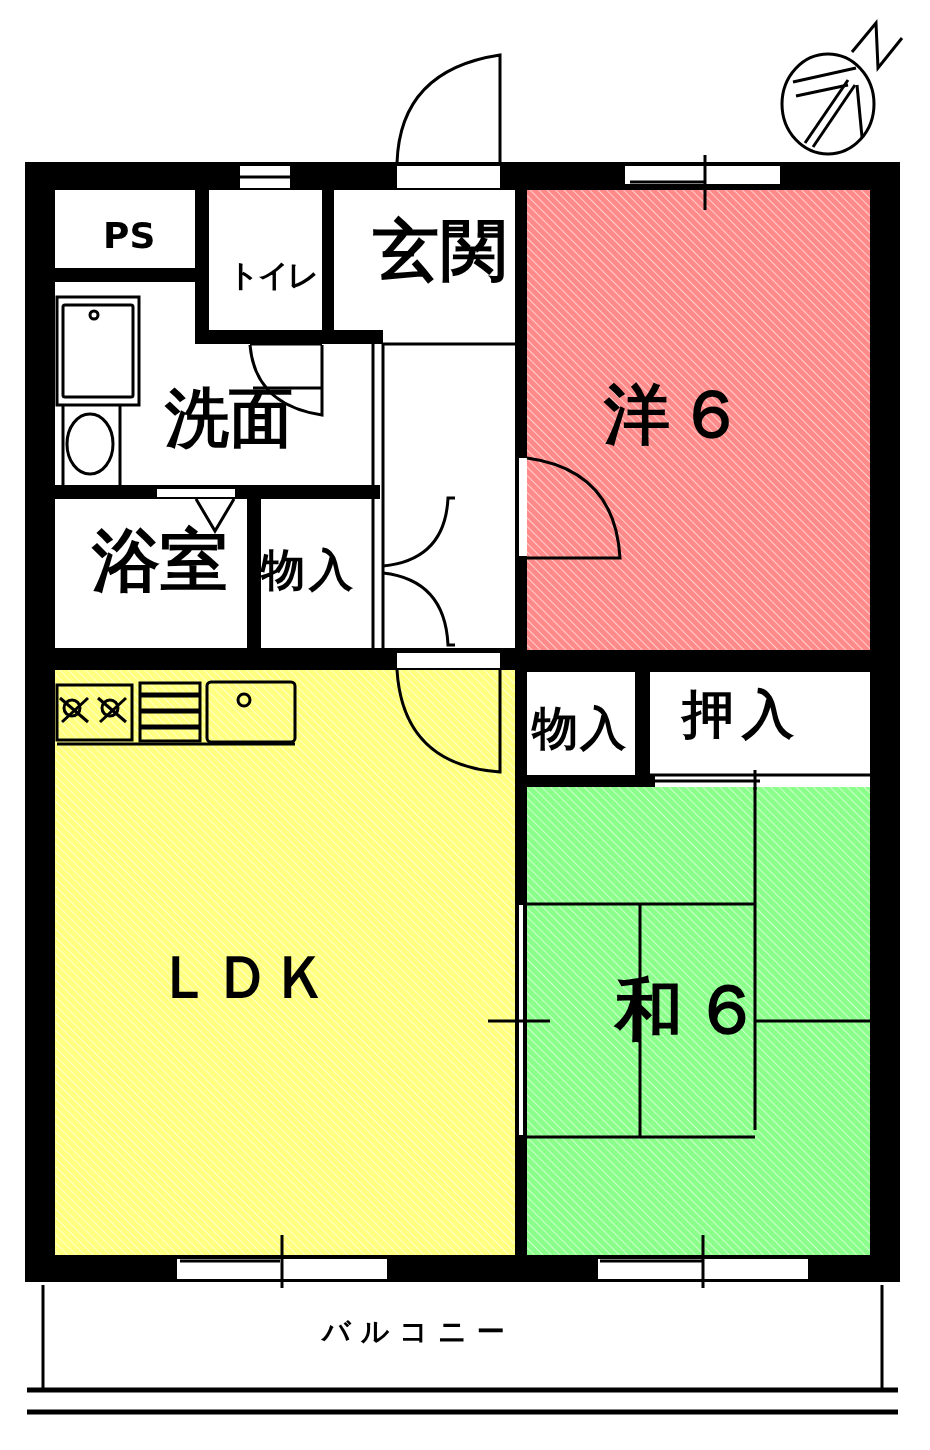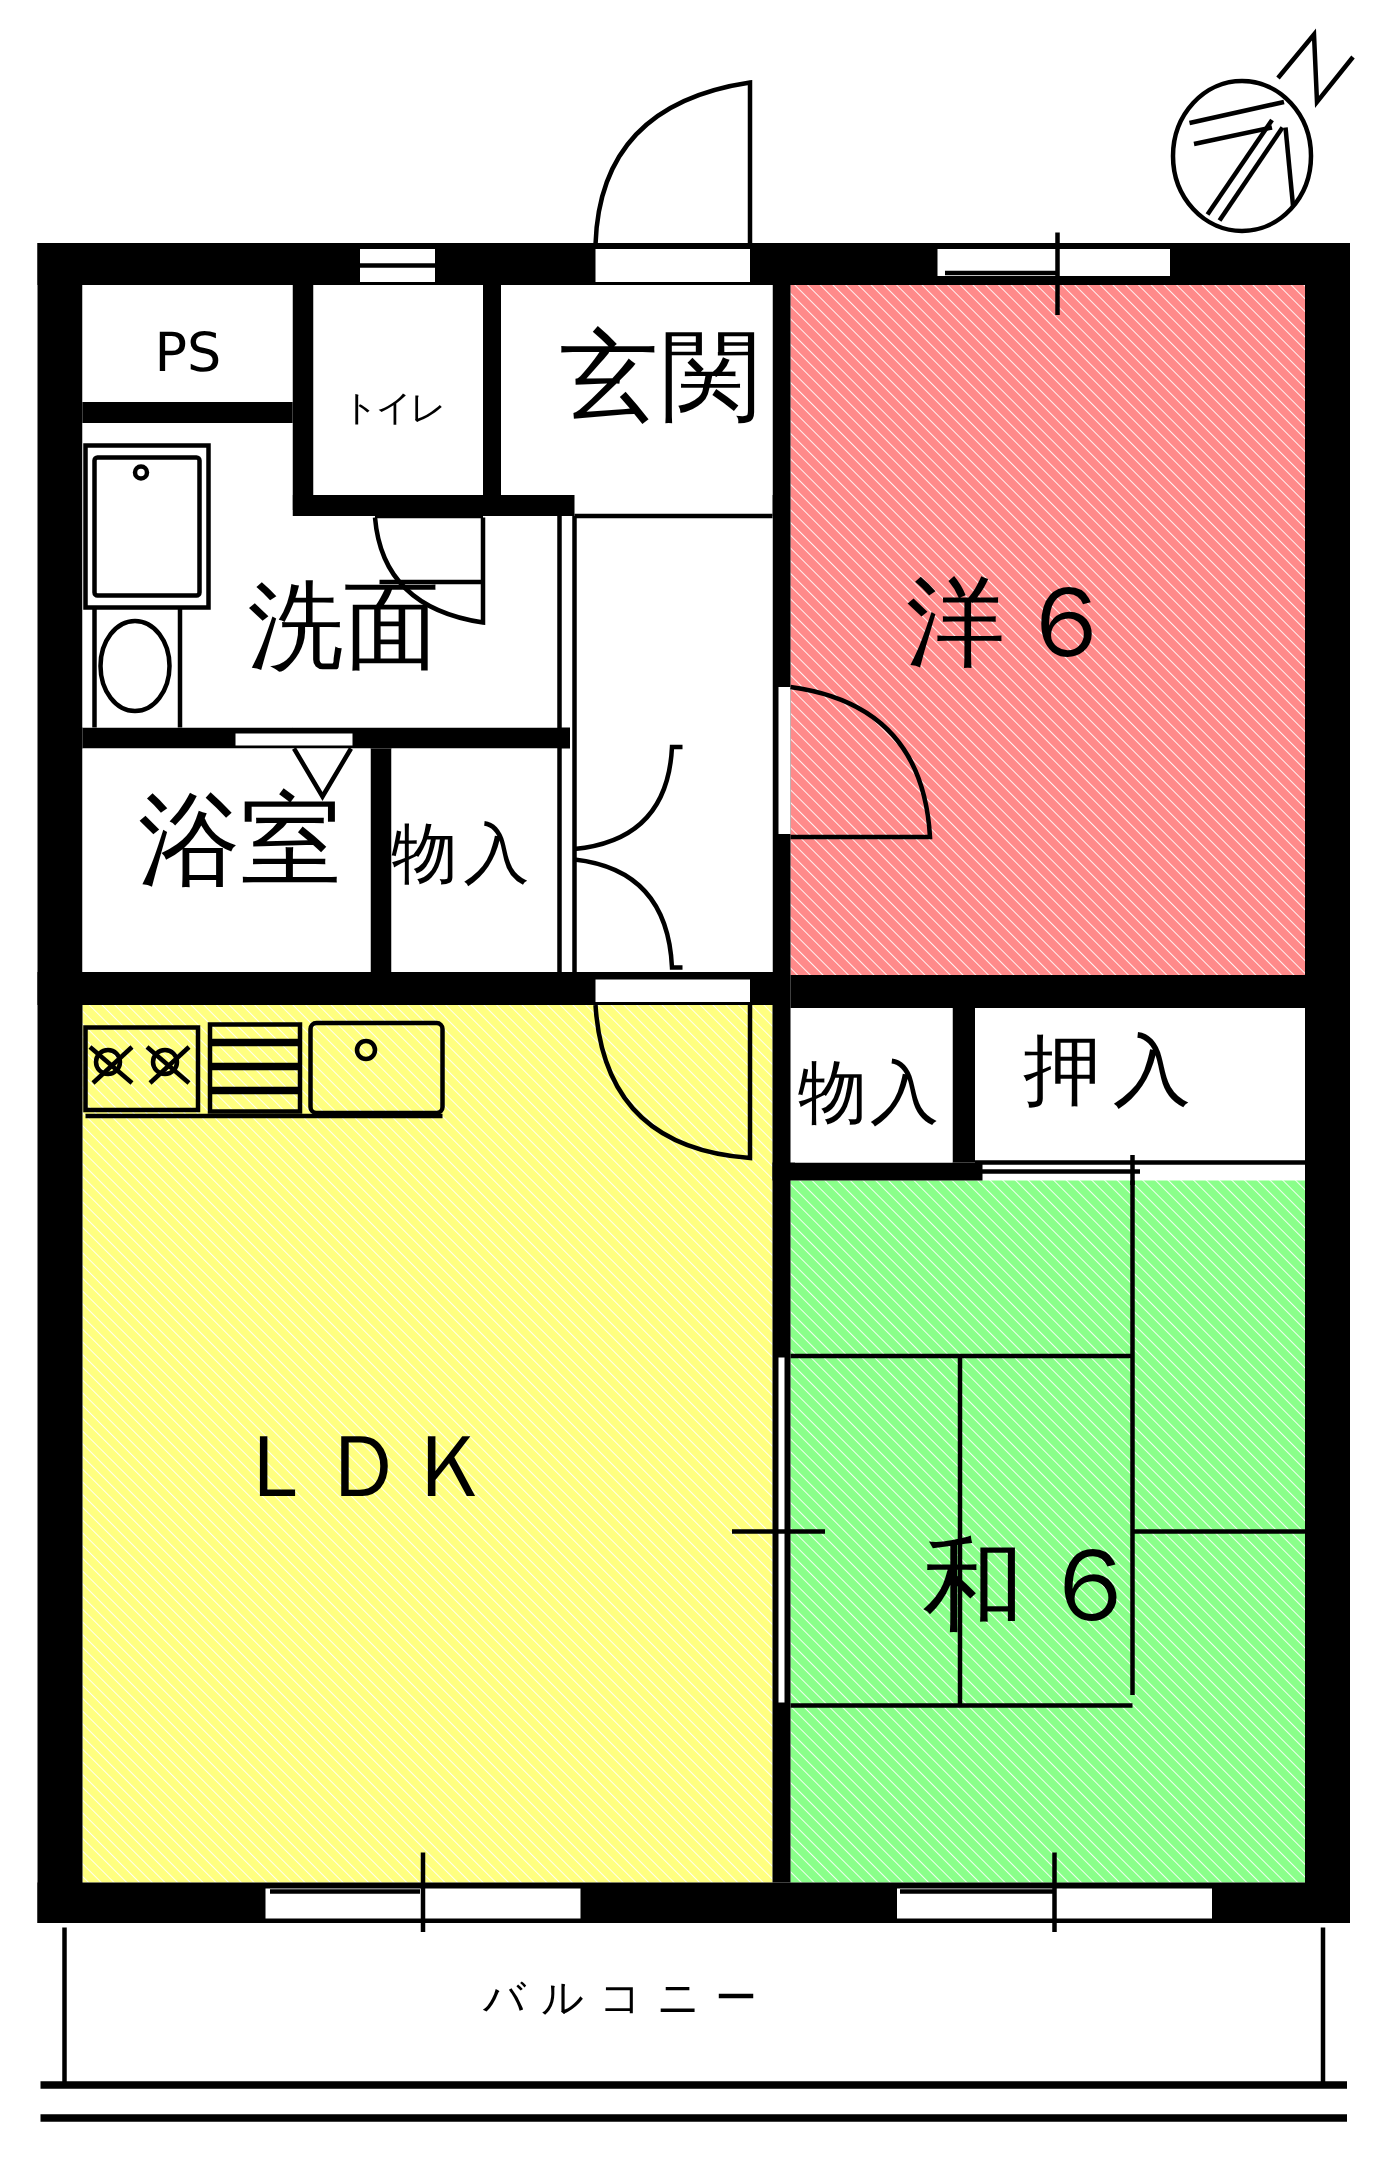--- a/index.html
+++ b/index.html
@@ -5,20 +5,21 @@
   html, body { margin: 0; padding: 0; background: #ffffff; }
   body { width: 930px; height: 1450px; position: relative; overflow: hidden; }
   #plan { position: absolute; left: 0; top: 0; width: 930px; height: 1450px; }
   .label {
     position: absolute;
     font-family: "DejaVu Sans", sans-serif;
     color: #000;
     white-space: nowrap;
     line-height: 1;
     letter-spacing: 6px;
+    font-weight: bold;
   }
 </style>
 </head>
 <body>
 
 <svg id="plan" viewBox="0 0 930 1450" xmlns="http://www.w3.org/2000/svg">
   <defs>
     <pattern id="hatch-red" patternUnits="userSpaceOnUse" width="6" height="6" patternTransform="rotate(-45)">
       <rect width="6" height="6" fill="#ff8a8a"></rect>
       <line x1="0" y1="0" x2="0" y2="6" stroke="#ffffff" stroke-width="1.2"></line>
@@ -168,23 +169,23 @@
 
   <g stroke="#000" fill="none">
     <line x1="43" y1="1285" x2="43" y2="1388" stroke-width="3"></line>
     <line x1="882" y1="1285" x2="882" y2="1388" stroke-width="3"></line>
     <line x1="27" y1="1390" x2="898" y2="1390" stroke-width="5"></line>
     <line x1="27" y1="1412" x2="898" y2="1412" stroke-width="5"></line>
   </g>
 </svg>
 
 <div class="label" style="left:103px;top:218px;font-size:36px;letter-spacing:0;">PS</div>
-<div class="label" style="left:228px;top:260px;font-size:24px;letter-spacing:-2px;">トイレ</div>
+<div class="label" style="left:228px;top:260px;font-size:31px;letter-spacing:-2px;">トイレ</div>
 <div class="label" style="left:345px;top:218px;font-size:66px;letter-spacing:2px;margin-left:28px;">玄関</div>
 <div class="label" style="left:604px;top:382px;font-size:66px;letter-spacing:8px;">洋６</div>
 <div class="label" style="left:165px;top:386px;font-size:64px;letter-spacing:0;">洗面</div>
 <div class="label" style="left:72px;top:527px;font-size:68px;letter-spacing:0;margin-left:20px;">浴室</div>
 <div class="label" style="left:261px;top:548px;font-size:44px;letter-spacing:4px;">物入</div>
 <div class="label" style="left:532px;top:705px;font-size:46px;letter-spacing:2px;">物入</div>
 <div class="label" style="left:682px;top:688px;font-size:52px;letter-spacing:8px;">押入</div>
 <div class="label" style="left:156px;top:948px;font-size:58px;letter-spacing:0;">ＬＤＫ</div>
-<div class="label" style="left:615px;top:976px;font-size:68px;letter-spacing:10px;margin-top:48px;">和６</div>
+<div class="label" style="left:615px;top:976px;font-size:68px;letter-spacing:10px;">和６</div>
 <div class="label" style="left:322px;top:1318px;font-size:28px;letter-spacing:10px;">バルコニー</div>
 
 </body></html>

